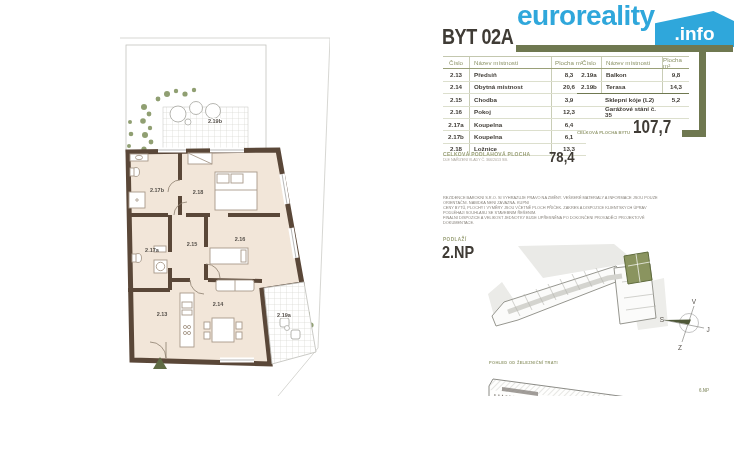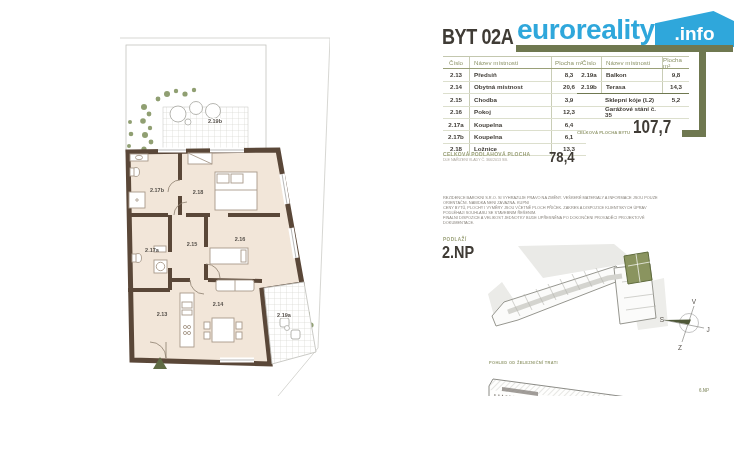--- a/index.html
+++ b/index.html
@@ -2,21 +2,21 @@
 <html><head>
 <meta charset="utf-8">
 <style>
   html,body{margin:0;padding:0;background:#fff;}
   #page{position:relative;width:738px;height:396px;background:#fff;overflow:hidden;
         font-family:"Liberation Sans", sans-serif;color:#4a453f;}
   .abs{position:absolute;}
   
   .unit-title{left:442px;top:24px;font-size:22px;font-weight:bold;color:#3f3b35;
               transform:scaleX(.82);transform-origin:left top;letter-spacing:-.5px;white-space:nowrap;}
-  .brand{left:517px;top:14px;font-size:28px;font-weight:bold;color:#2fa7db;letter-spacing:-.5px;}
+  .brand{left:517px;top:0;font-size:28px;font-weight:bold;color:#2fa7db;letter-spacing:-.5px;}
   .brand-badge{left:655px;top:11px;width:79px;height:36px;background:#2fa7db;
                clip-path:polygon(0 34%,74% 0,100% 28%,100% 100%,0 100%);
                display:flex;align-items:flex-end;justify-content:center;}
   .brand-badge span{color:#fff;font-size:19px;font-weight:bold;line-height:26px;}
   .rule-h{left:516px;top:45px;width:217px;height:7px;background:#6f7850;}
   .rule-v{left:699px;top:45px;width:7px;height:92px;background:#6f7850;}
   .rule-stub{left:682px;top:130px;width:24px;height:7px;background:#6f7850;}
   
   .tbl{position:absolute;border-top:1px solid #c3c7ae;}
   .trow{display:flex;height:11.4px;align-items:stretch;border-bottom:1px solid #dcdfcd;}

